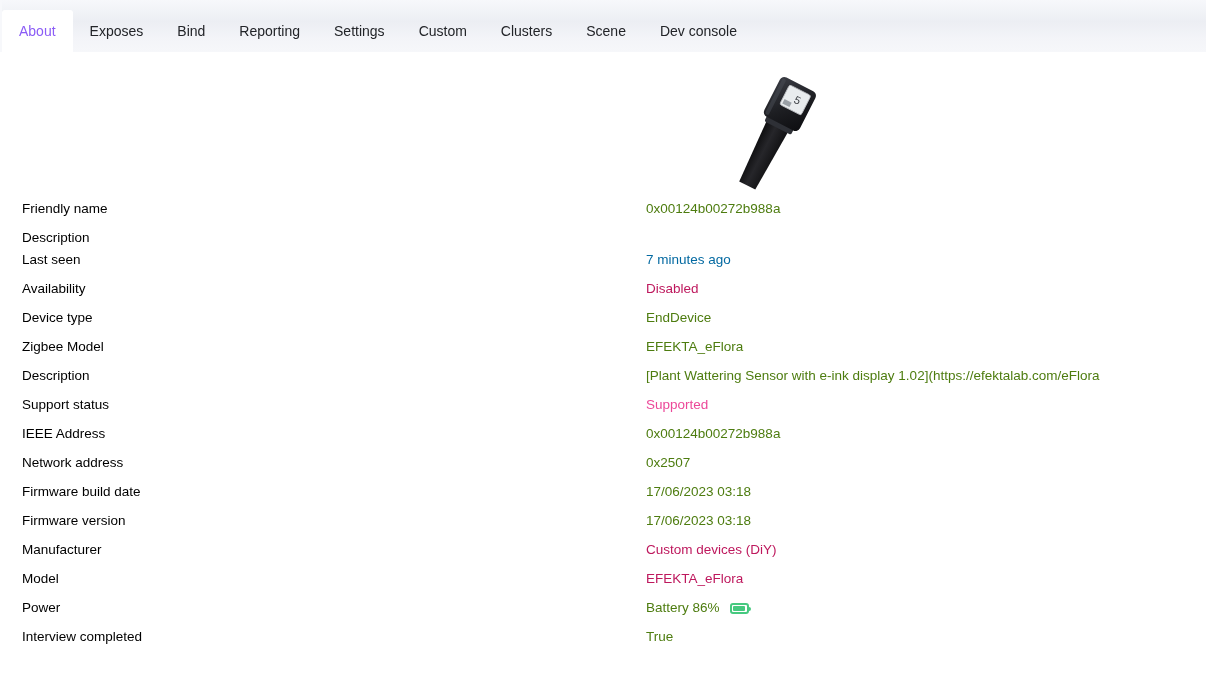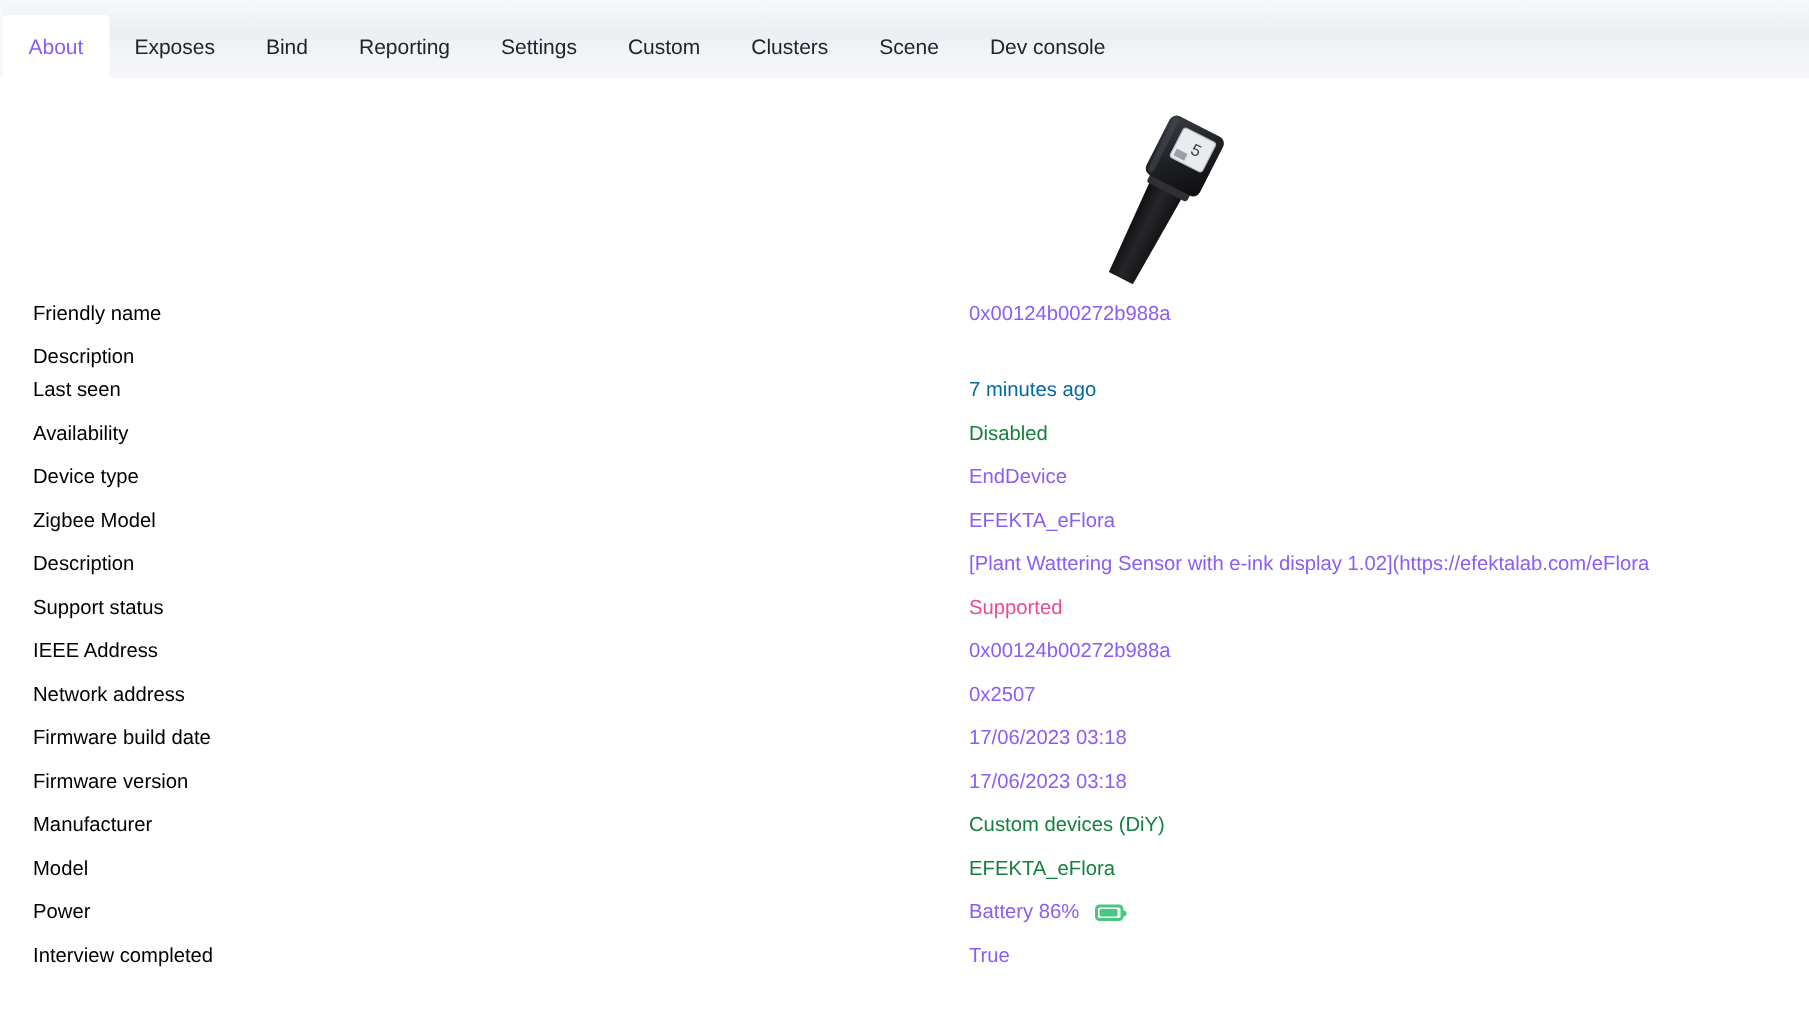--- a/index.html
+++ b/index.html
@@ -105,29 +105,29 @@
     color: #000000;
     line-height: 18px;
     white-space: nowrap;
   }
 
   .row-value {
     position: absolute;
     left: 646px;
     top: 0;
     font-size: 13.5px;
-    color: #8b5cf6;
+    color: #4d7c0f;
     line-height: 18px;
     white-space: nowrap;
     display: flex;
     align-items: center;
   }
 
   .row-value.link {
-    color: #15803d;
+    color: #be185d;
     cursor: pointer;
   }
 
   .row-value.ok {
     color: #ec4899;
   }
 
   .row-value.dim {
     color: #0369a1;
   }

